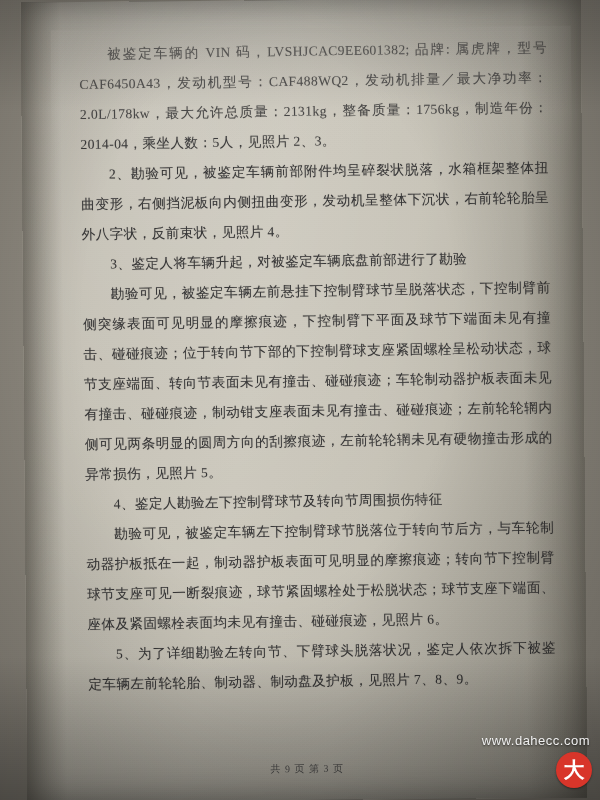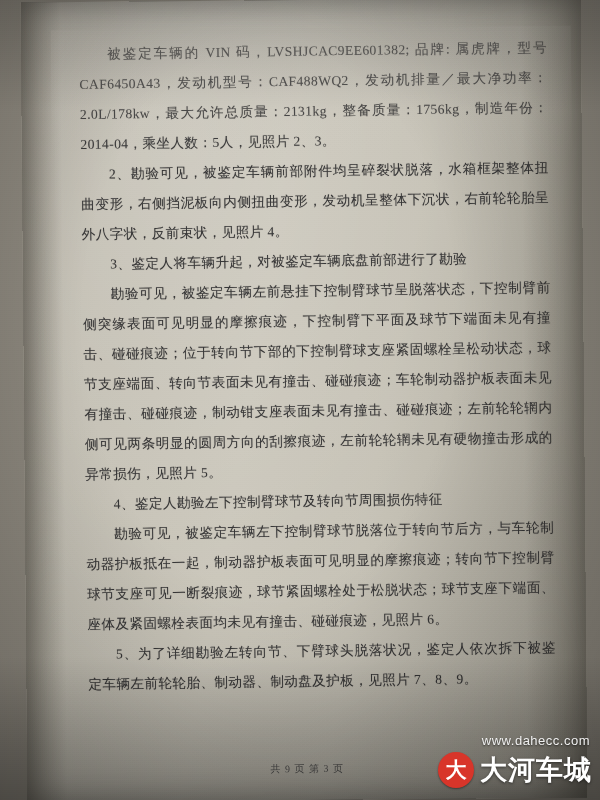--- a/index.html
+++ b/index.html
@@ -177,16 +177,15 @@
     <div id="footer">共 9 页 第 3 页</div>
   </div>
 
   <div id="vignette"></div>
   <div id="grain"></div>
 
   <div id="wm-url">www.dahecc.com</div>
 
   <div id="watermark">
     <div id="wm-badge">大</div>
-    <div id="wm-text">大河车城</div>
   </div>
 
 </div>
 
 </body></html>

